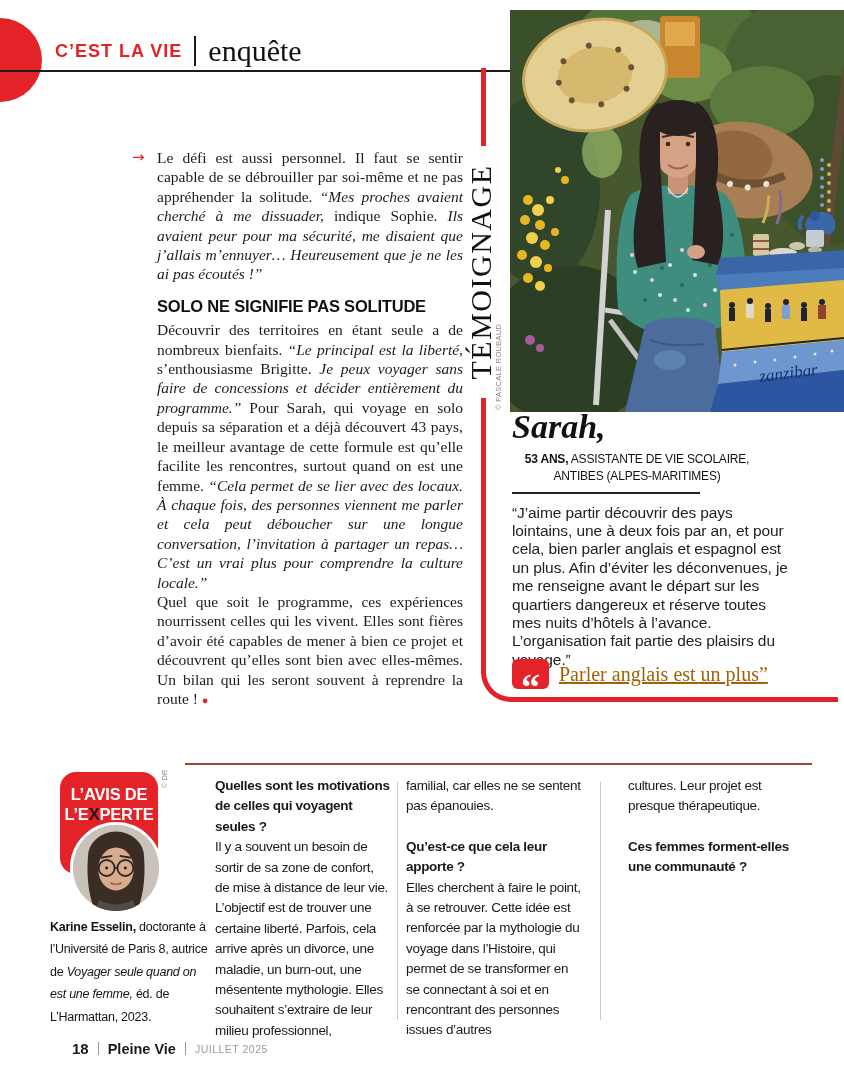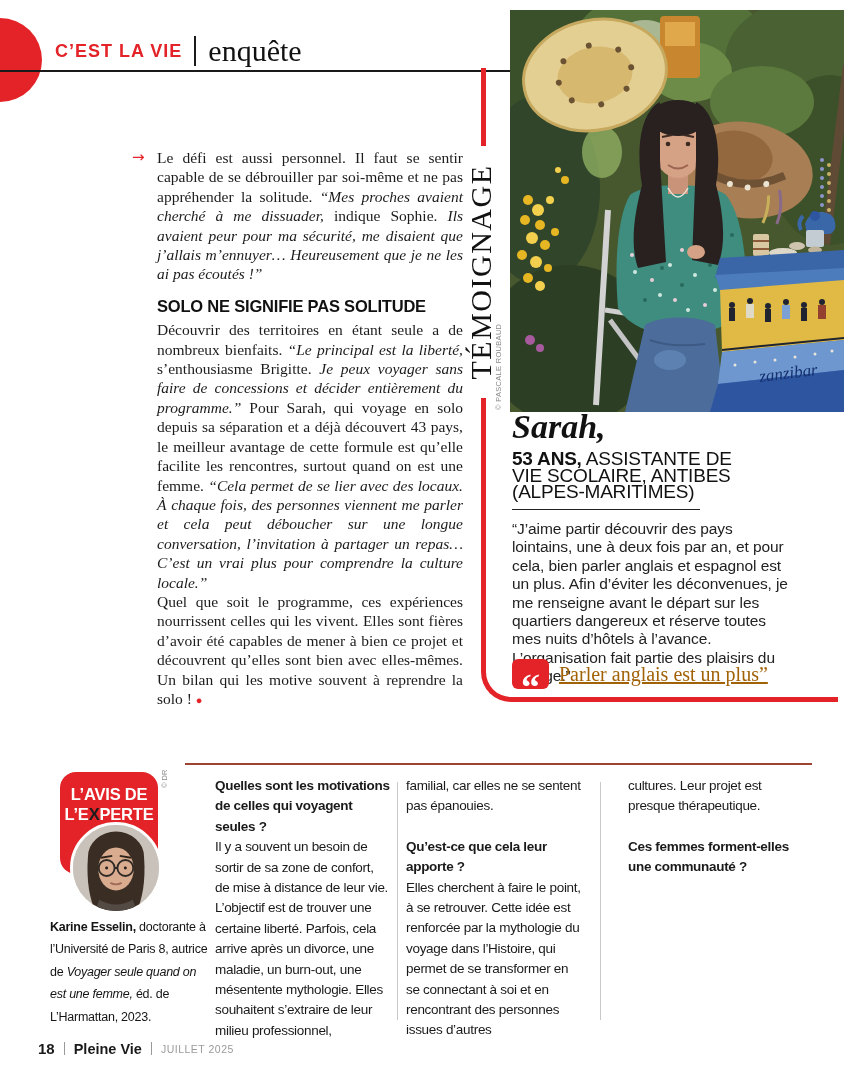--- a/index.html
+++ b/index.html
@@ -44,22 +44,22 @@
   .arrow { position:absolute; left:-25px; top:0; color:var(--red); font-size:15px; font-family:"DejaVu Sans", sans-serif; }
   .subhead { font-family:"Liberation Sans", sans-serif; font-weight:bold; font-size:16.5px;
              letter-spacing:-0.2px; margin:13px 0 4px; text-align:left; color:#111; }
   .it { font-style:italic; }
   .end-mark { color:var(--red); font-size:11px; }
 
   
   .sarah { position:absolute; left:512px; top:408px; width:330px; }
   .sarah-name { font-family:"Liberation Serif", serif; font-style:italic; font-weight:bold;
                 font-size:34px; color:#111; line-height:38px; }
-  .sarah-meta { margin-top:5px; width:250px; font-size:19px; line-height:16.5px;
-                letter-spacing:-0.2px; color:#111; }
+  .sarah-meta { margin-top:5px; width:250px; font-size:12px; line-height:16.5px;
+                letter-spacing:-0.2px; color:#111;text-align:center; }
   .meta-rule { width:188px; height:1.5px; background:#222; margin-top:8px; }
   .sarah-quote { margin-top:10px; width:284px; font-size:15.5px; line-height:18.4px;
                  color:#222; letter-spacing:-0.1px; }
   .pullquote { position:absolute; left:512px; top:659px; display:flex; align-items:center; gap:10px; }
   .quote-badge { width:37px; height:30px; background:var(--red); border-radius:6px;
                  color:#fff; text-align:center; font-family:"Liberation Serif", serif;
                  font-weight:bold; font-size:38px; line-height:56px; overflow:hidden; }
   .pullquote-text { font-family:"Liberation Serif", serif; font-size:20px; color:#a16207;text-decoration:underline; }
 
   
@@ -84,21 +84,21 @@
   .col1 { left:215px; width:176px; }
   .col2 { left:406px; width:176px; }
   .col3 { left:609px; width:182px;margin-left:19px; }
   .qa-q { font-weight:bold; margin:0; }
   .qa-q.gap { margin-top:20px; }
   .qa-a { margin:0; }
   .col-divider { position:absolute; top:782px; width:1px; height:238px; background:#c9c9c9; }
   .divider-1 { left:397px; } .divider-2 { left:600px; }
 
   
-  .footer { position:absolute; left:38px; top:1040px; display:flex; align-items:center; gap:9px; }
+  .footer { position:absolute; left:72px; top:1040px; display:flex; align-items:center; gap:9px; }
   .footer-page { font-weight:bold; font-size:15px; }
   .footer-div { width:1px; height:13px; background:#999; }
   .footer-mag { font-weight:bold; font-size:14.5px; }
   .footer-date { font-size:10.5px; color:#9a9a9a; letter-spacing:.5px; }
 </style>
 </head>
 <body>
 
 <div>
 
@@ -304,21 +304,21 @@
     <div class="rot-inner kicker-inner">TÉMOIGNAGE</div>
   </div>
   <div class="rot-wrap credit-wrap">
     <div class="rot-inner credit-inner">© PASCALE ROUBAUD</div>
   </div>
 
   <div class="article">
     <p class="p1" lang="fr"><span class="arrow">→</span><span>Le défi est aussi personnel. Il faut se sentir capable de se débrouiller par soi-même et ne pas appréhender la solitude. </span><span class="it">“Mes proches avaient cherché à me dissuader, </span><span>indique Sophie. </span><span class="it">Ils avaient peur pour ma sécurité, me disaient que j’allais m’ennuyer… Heureusement que je ne les ai pas écoutés !”</span></p>
     <h3 class="subhead">SOLO NE SIGNIFIE PAS SOLITUDE</h3>
     <p lang="fr"><span>Découvrir des territoires en étant seule a de nombreux bienfaits. </span><span class="it">“Le principal est la liberté, </span><span>s’enthousiasme Brigitte. </span><span class="it">Je peux voyager sans faire de concessions et décider entièrement du programme.” </span><span>Pour Sarah, qui voyage en solo depuis sa séparation et a déjà découvert 43 pays, le meilleur avantage de cette formule est qu’elle facilite les rencontres, surtout quand on est une femme. </span><span class="it">“Cela permet de se lier avec des locaux. À chaque fois, des personnes viennent me parler et cela peut déboucher sur une longue conversation, l’invitation à partager un repas… C’est un vrai plus pour comprendre la culture locale.”</span></p>
-    <p lang="fr"><span>Quel que soit le programme, ces expériences nourrissent celles qui les vivent. Elles sont fières d’avoir été capables de mener à bien ce projet et découvrent qu’elles sont bien avec elles-mêmes. Un bilan qui les motive souvent à reprendre la solo ! </span><span class="end-mark">●</span></p>
+    <p lang="fr"><span>Quel que soit le programme, ces expériences nourrissent celles qui les vivent. Elles sont fières d’avoir été capables de mener à bien ce projet et découvrent qu’elles sont bien avec elles-mêmes. Un bilan qui les seront souvent à reprendre la route ! </span><span class="end-mark">●</span></p>
   </div>
 
   <div class="sarah">
     <div class="sarah-name">Sarah,</div>
     <div class="sarah-meta"><b>53 ANS,</b><span> ASSISTANTE DE VIE SCOLAIRE, ANTIBES (ALPES-MARITIMES)</span></div>
     <div class="meta-rule"></div>
     <div class="sarah-quote">“J’aime partir découvrir des pays lointains, une à deux fois par an, et pour cela, bien parler anglais et espagnol est un plus. Afin d’éviter les déconvenues, je me renseigne avant le départ sur les quartiers dangereux et réserve toutes mes nuits d’hôtels à l’avance. L’organisation fait partie des plaisirs du voyage.”</div>
   </div>
   <div class="pullquote">
     <div class="quote-badge">“</div>

